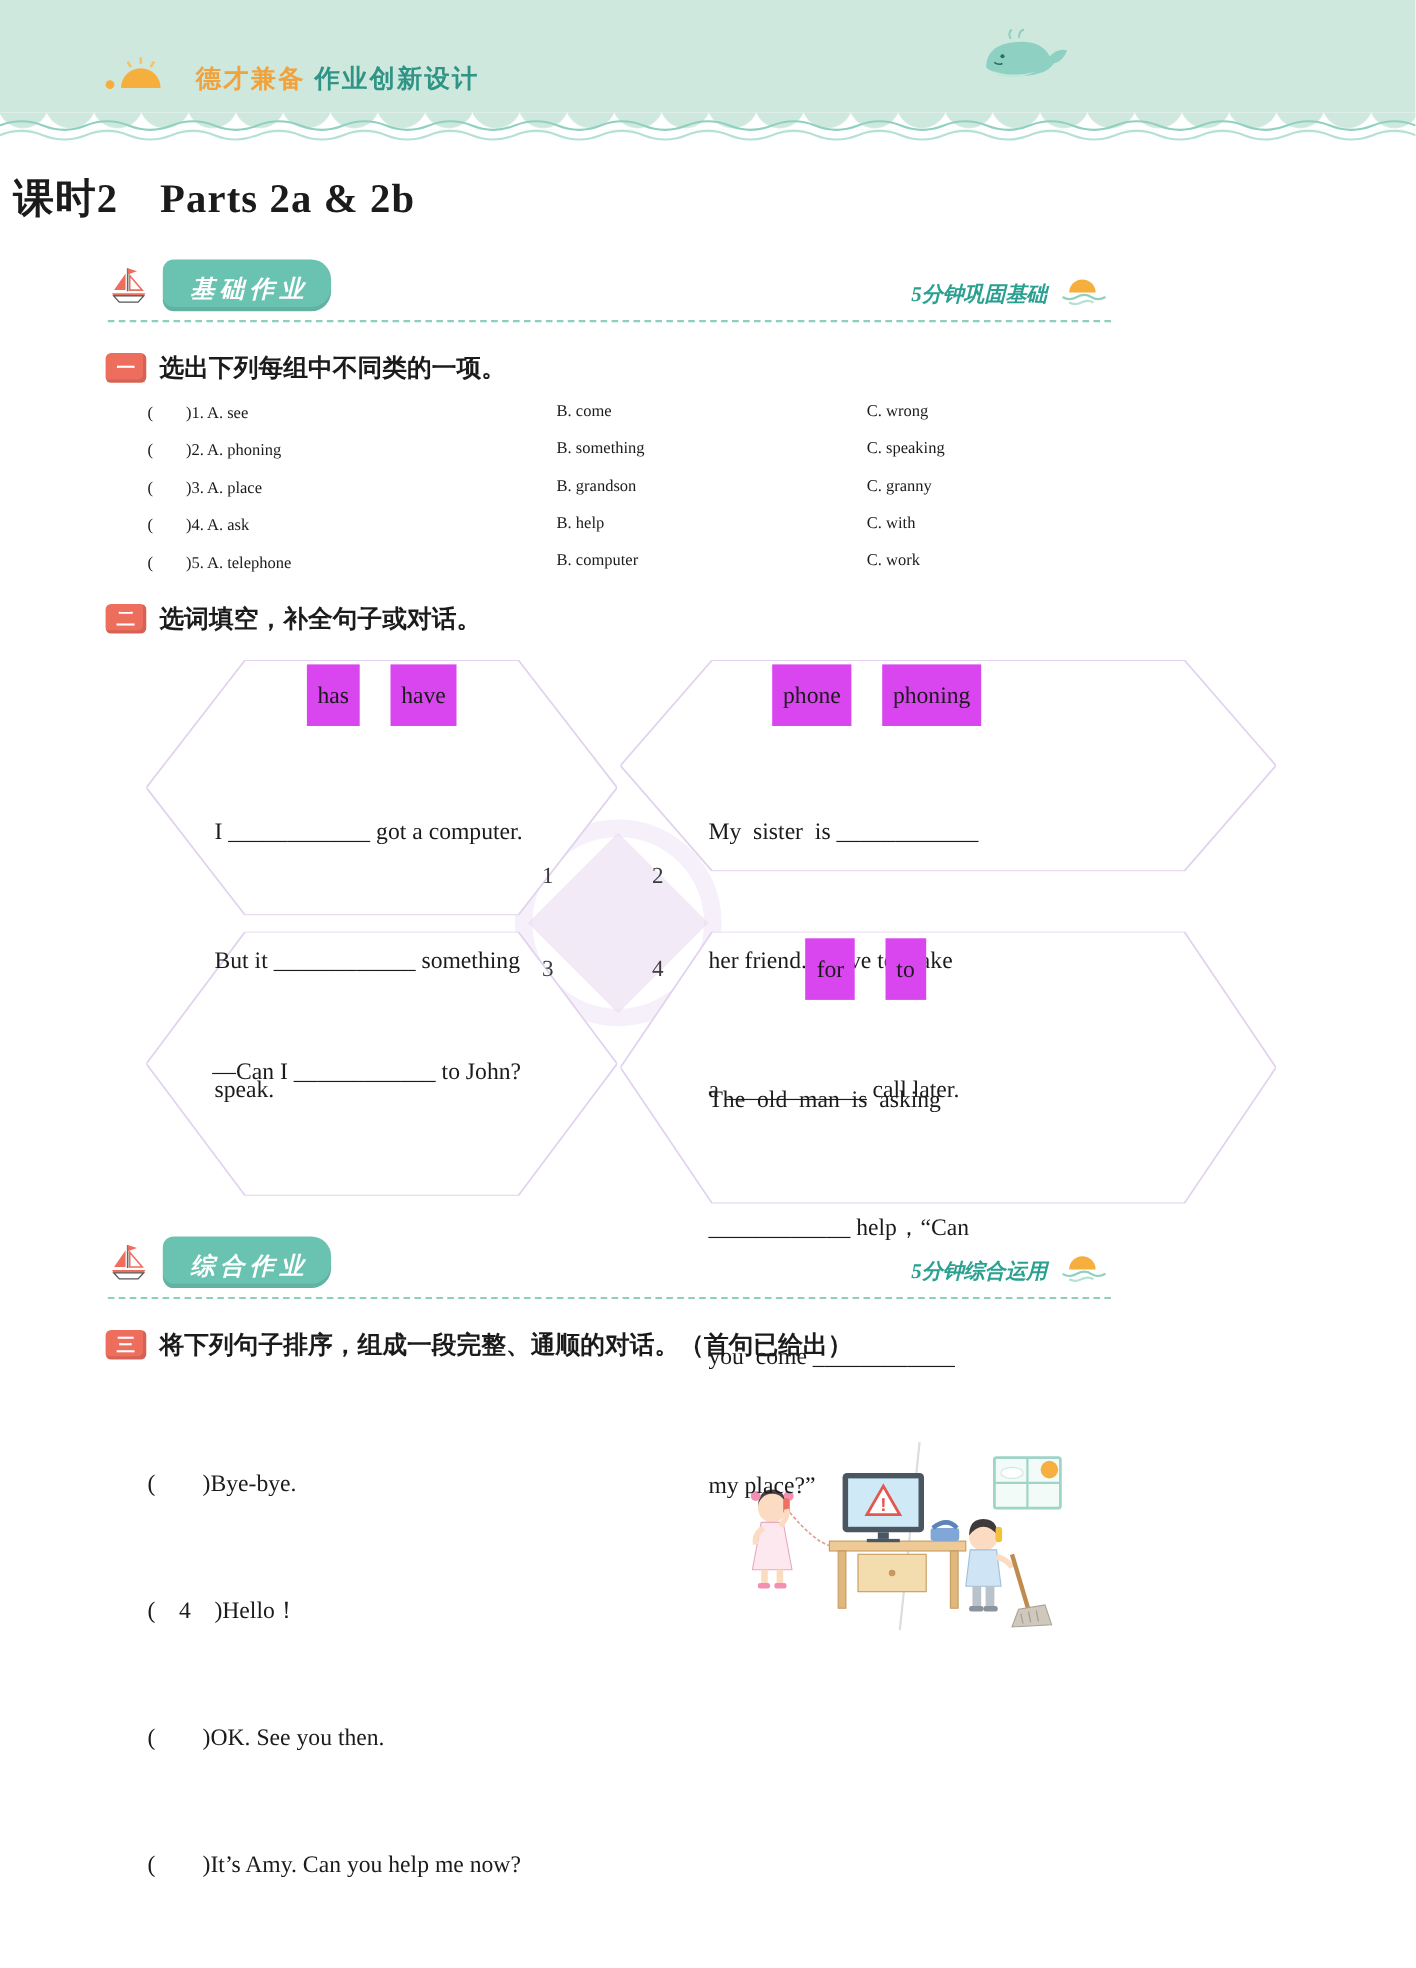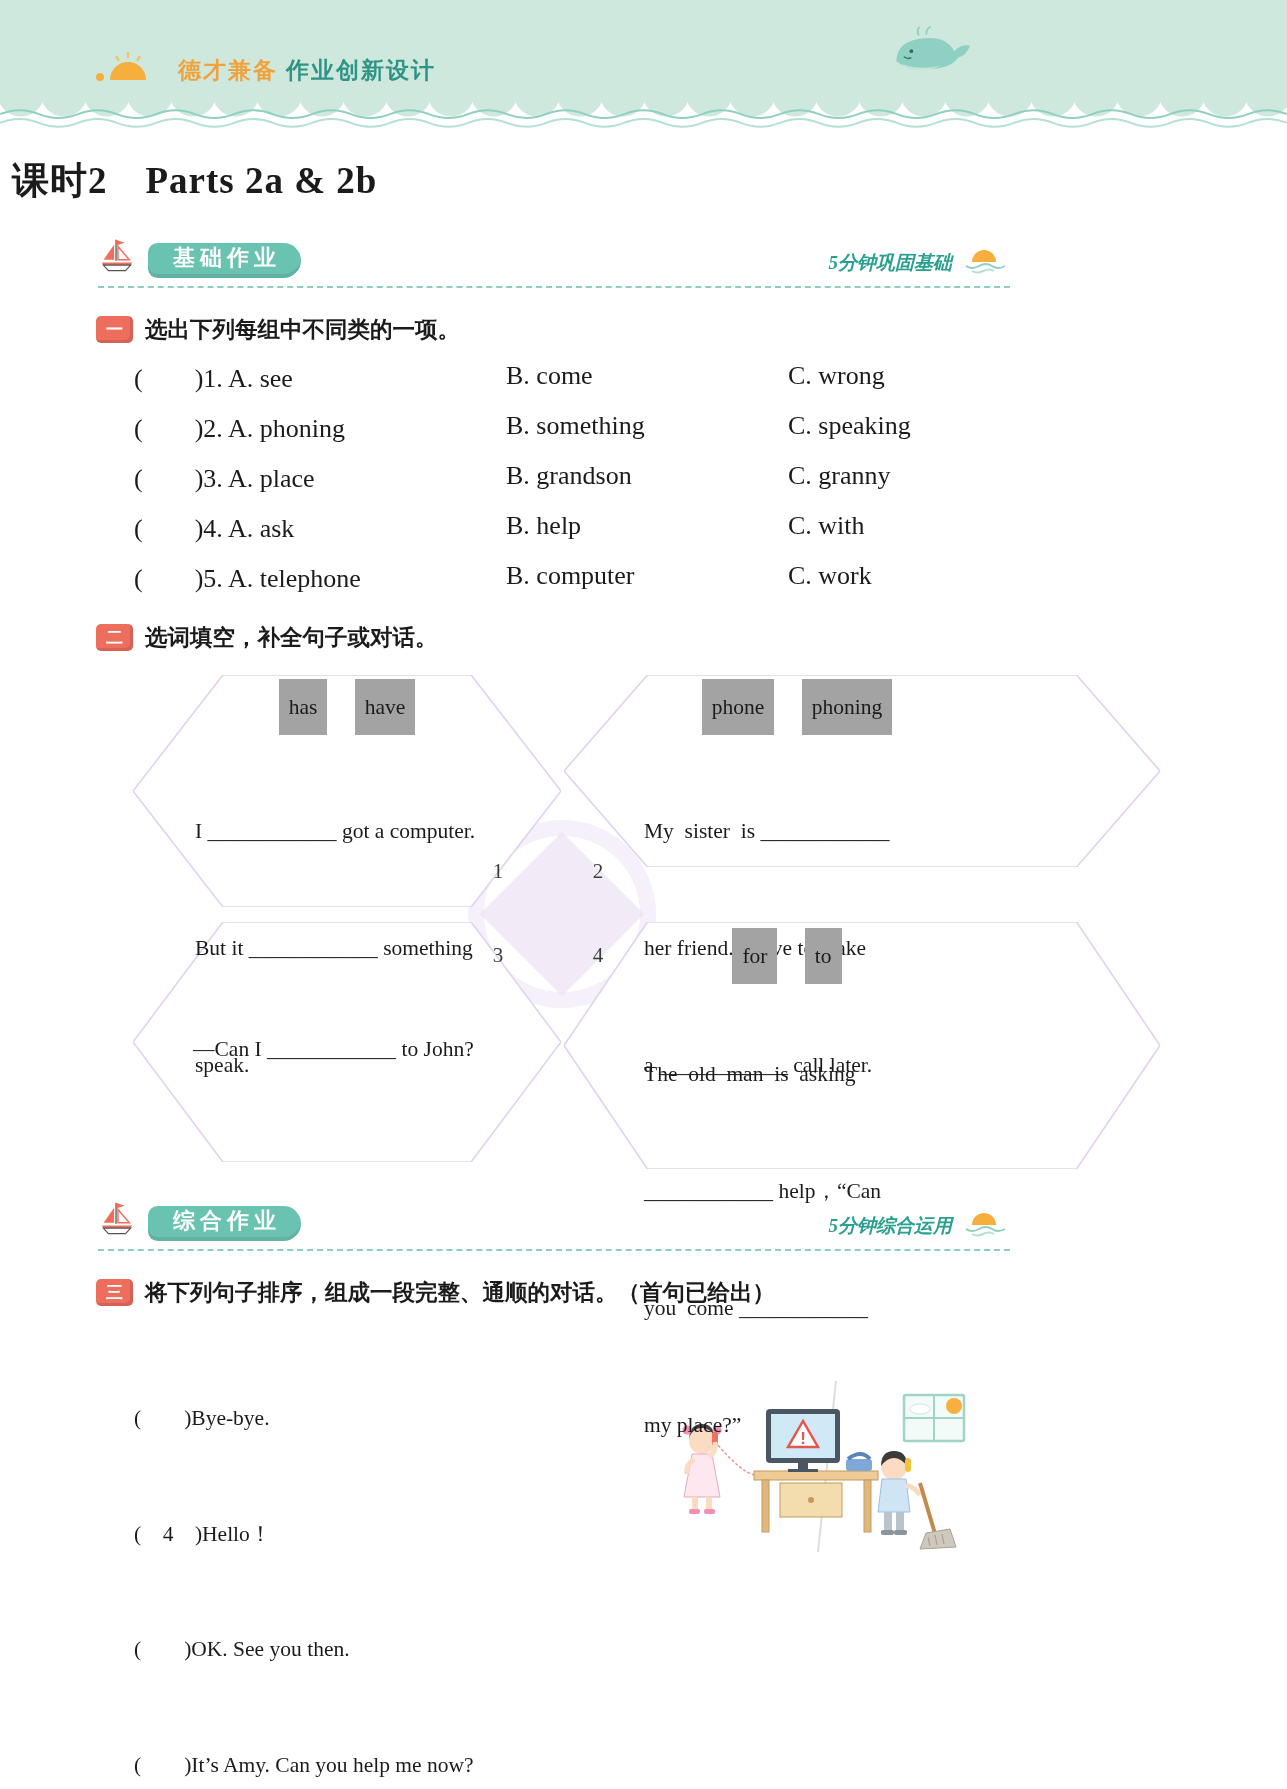--- a/index.html
+++ b/index.html
@@ -25,48 +25,49 @@
   
   .page-title { font-size:37px; font-weight:700; margin-top:24px; letter-spacing:1px;padding-left:12px; }
   
   .section-row {
     display:flex; align-items:flex-end; gap:12px;
     margin:30px 277px 0 98px;
     border-bottom:2.5px dashed #8ccfc0; padding-bottom:8px;
   }
   .pill {
     background:#6ac2b0; color:#fff; font-weight:700; font-size:22px;
-    letter-spacing:5px; padding:0 20px 5px 25px; border-radius:10px 18px 18px 10px;
+    letter-spacing:5px; padding:12px 20px 5px 25px; border-radius:10px 18px 18px 10px;
     box-shadow:inset 0 -4px 0 rgba(0,0,0,0.08);
+    font-style:italic;
   }
   .spacer { flex:1; }
   .note { color:#2aa090; font-style:italic; font-weight:700; font-size:19px; padding-bottom:2px; }
   
   .instruction { display:flex; align-items:center; gap:12px; margin:26px 0 0 96px; font-size:22.5px; font-weight:700; }
   .badge {
     display:inline-flex; width:37px; height:27px; background:#ee6e5e; border-radius:5px;
     color:#fff; align-items:center; justify-content:center; font-size:17px; font-weight:700;
     box-shadow:inset -3px -3px 0 rgba(0,0,0,0.10); flex:none;
   }
   
   .ex1-grid {
     margin:16px 0 0 134px; display:grid; grid-template-columns:372px 282px auto;
-    row-gap:15px; font-size:26px; white-space:pre-wrap;
+    row-gap:15px; font-size:15px; white-space:pre-wrap;
   }
   
   .hexwrap { position:relative; margin:22px 0 0 128px; width:1032px; height:494px; }
   .hex { position:absolute; }
   .hex .shape { position:absolute; inset:0; width:100%; height:100%; z-index:1; }
   .hex .content { position:relative; z-index:2; }
   #hex1 { left:5px;  top:0;     width:428px; height:232px; }
   #hex2 { left:436px; top:0;    width:596px; height:192px; }
   #hex3 { left:5px;  top:247px; width:428px; height:240px; }
   #hex4 { left:436px; top:247px; width:596px; height:247px; }
   .words { text-align:center; margin-top:20px; font-size:21.5px; }
-  .word { background:#a3a3a3; padding:16px 10px; margin:0 11px; }
+  .word { background:#d946ef; padding:16px 10px; margin:0 11px; }
   .lines { margin-top:14px; font-size:21.5px; line-height:39px; white-space:pre-wrap; }
   #hex1 .lines { padding-left:62px; }
   #hex2 .words { padding-right:130px; }
   #hex2 .lines { padding-left:80px;font-family:Liberation Serif, serif; }
   #hex3 .words { margin-top:32px; }
   #hex3 .lines { padding-left:60px; margin-top:30px; }
   #hex4 .words { margin-top:22px; padding-right:150px; }
   #hex4 .lines { padding-left:80px; margin-top:8px; }
   .diamond {
     position:absolute; left:376px; top:181px; width:116px; height:116px;

